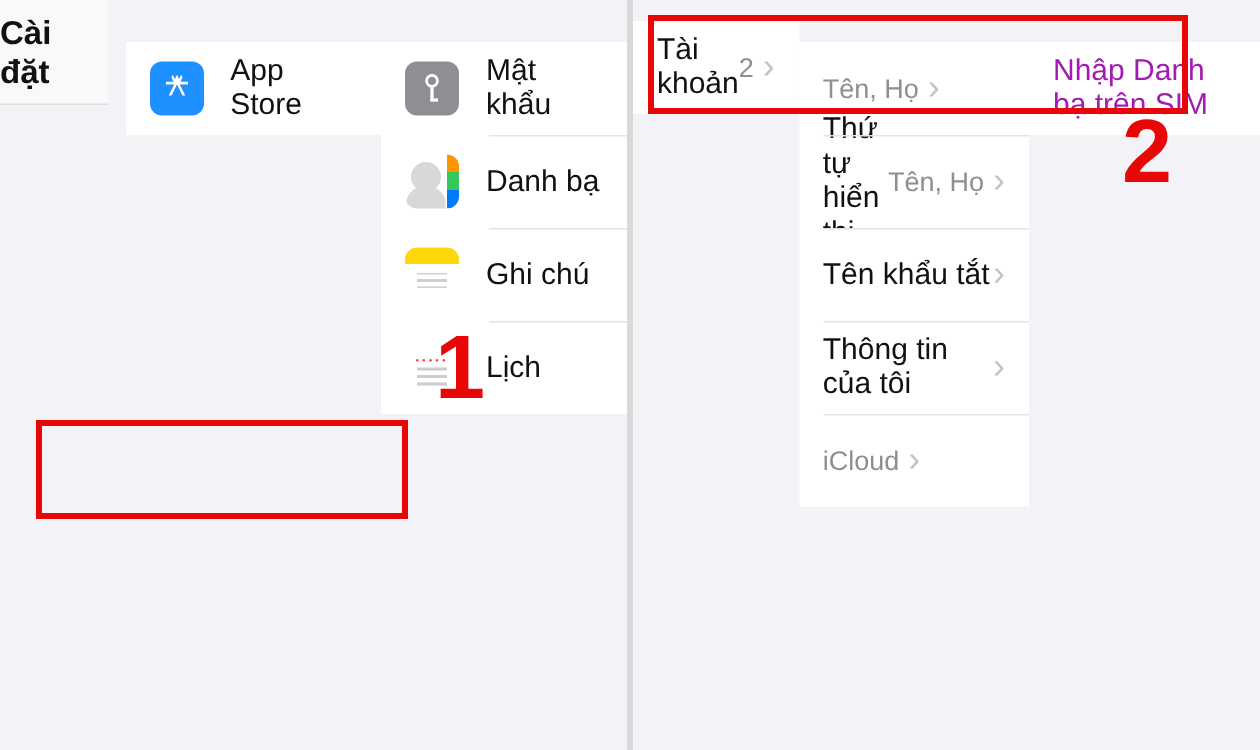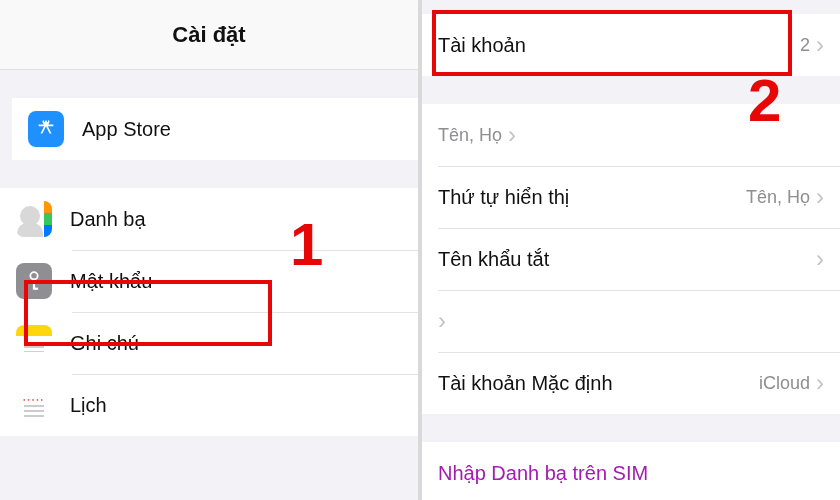--- a/index.html
+++ b/index.html
@@ -7,21 +7,21 @@
     font-family: -apple-system, "Helvetica Neue", Helvetica, Arial, sans-serif;
     background: #f2f2f7;
     width: 840px;
     height: 500px;
     display: flex;
     overflow: hidden;
   }
   .pane {
     flex: 1;
     display: flex;
-    flex-direction: column;
+    flex-direction: row;
     background: #f2f2f7;
     position: relative;
   }
   .pane.left { border-right: 4px solid #d9d9d9; flex: 1; }
   .pane.right { flex: 1; }
   .header {
     height: 70px;
     display: flex;
     align-items: center;
     justify-content: center;
@@ -141,38 +141,38 @@
         <svg viewBox="0 0 24 24">
             <path fill="#fff" d="M12 2l1.5 3 1.5-3 1 2-1.5 3H20v2h-6l4 8h-2l-4-8-4 8H6l4-8H4V7h5.5L8 4l1-2 1.5 3L12 2z"></path>
           </svg>
       </div>
       <span class="label">App Store</span>
     </div>
   </div>
 
   <div class="group">
     <div class="row">
-      <div class="icon icon-contacts">
-        <div class="head"></div>
-          <div class="body"></div>
-          <div class="stripe"></div>
-      </div>
-      <span class="label">Danh bạ</span>
-    </div>
-    <div class="row">
       <div class="icon icon-password">
         <svg viewBox="0 0 24 30">
             <circle cx="12" cy="8" r="5" fill="none" stroke="#fff" stroke-width="2.5"></circle>
             <rect x="10.5" y="12" width="3" height="14" fill="#fff"></rect>
             <rect x="10.5" y="24" width="7" height="3" fill="#fff"></rect>
           </svg>
       </div>
       <span class="label">Mật khẩu</span>
     </div>
     <div class="row">
+      <div class="icon icon-contacts">
+        <div class="head"></div>
+          <div class="body"></div>
+          <div class="stripe"></div>
+      </div>
+      <span class="label">Danh bạ</span>
+    </div>
+    <div class="row">
       <div class="icon icon-notes">
         <div style="display:flex;flex-direction:column;gap:3px;margin-top:8px;">
           <div class="line"></div>
             <div class="line"></div>
             <div class="line"></div>
         </div>
       </div>
       <span class="label">Ghi chú</span>
     </div>
     <div class="row">
@@ -207,24 +207,24 @@
     <div class="row right">
       <span class="label">Thứ tự hiển thị</span>
       <span class="value">Tên, Họ</span>
       <span class="chev">›</span>
     </div>
     <div class="row right">
       <span class="label">Tên khẩu tắt</span>
       <span class="chev">›</span>
     </div>
     <div class="row right">
-      <span class="chev">›</span>
-    </div>
-    <div class="row right">
-      <span class="label">Tài khoản Mặc định</span>
+      <span class="label">Thông tin của tôi</span>
+      <span class="chev">›</span>
+    </div>
+    <div class="row right">
       <span class="value">iCloud</span>
       <span class="chev">›</span>
     </div>
   </div>
 
   <div class="group">
     <div class="row right link">
       <span class="label">Nhập Danh bạ trên SIM</span>
     </div>
   </div>

